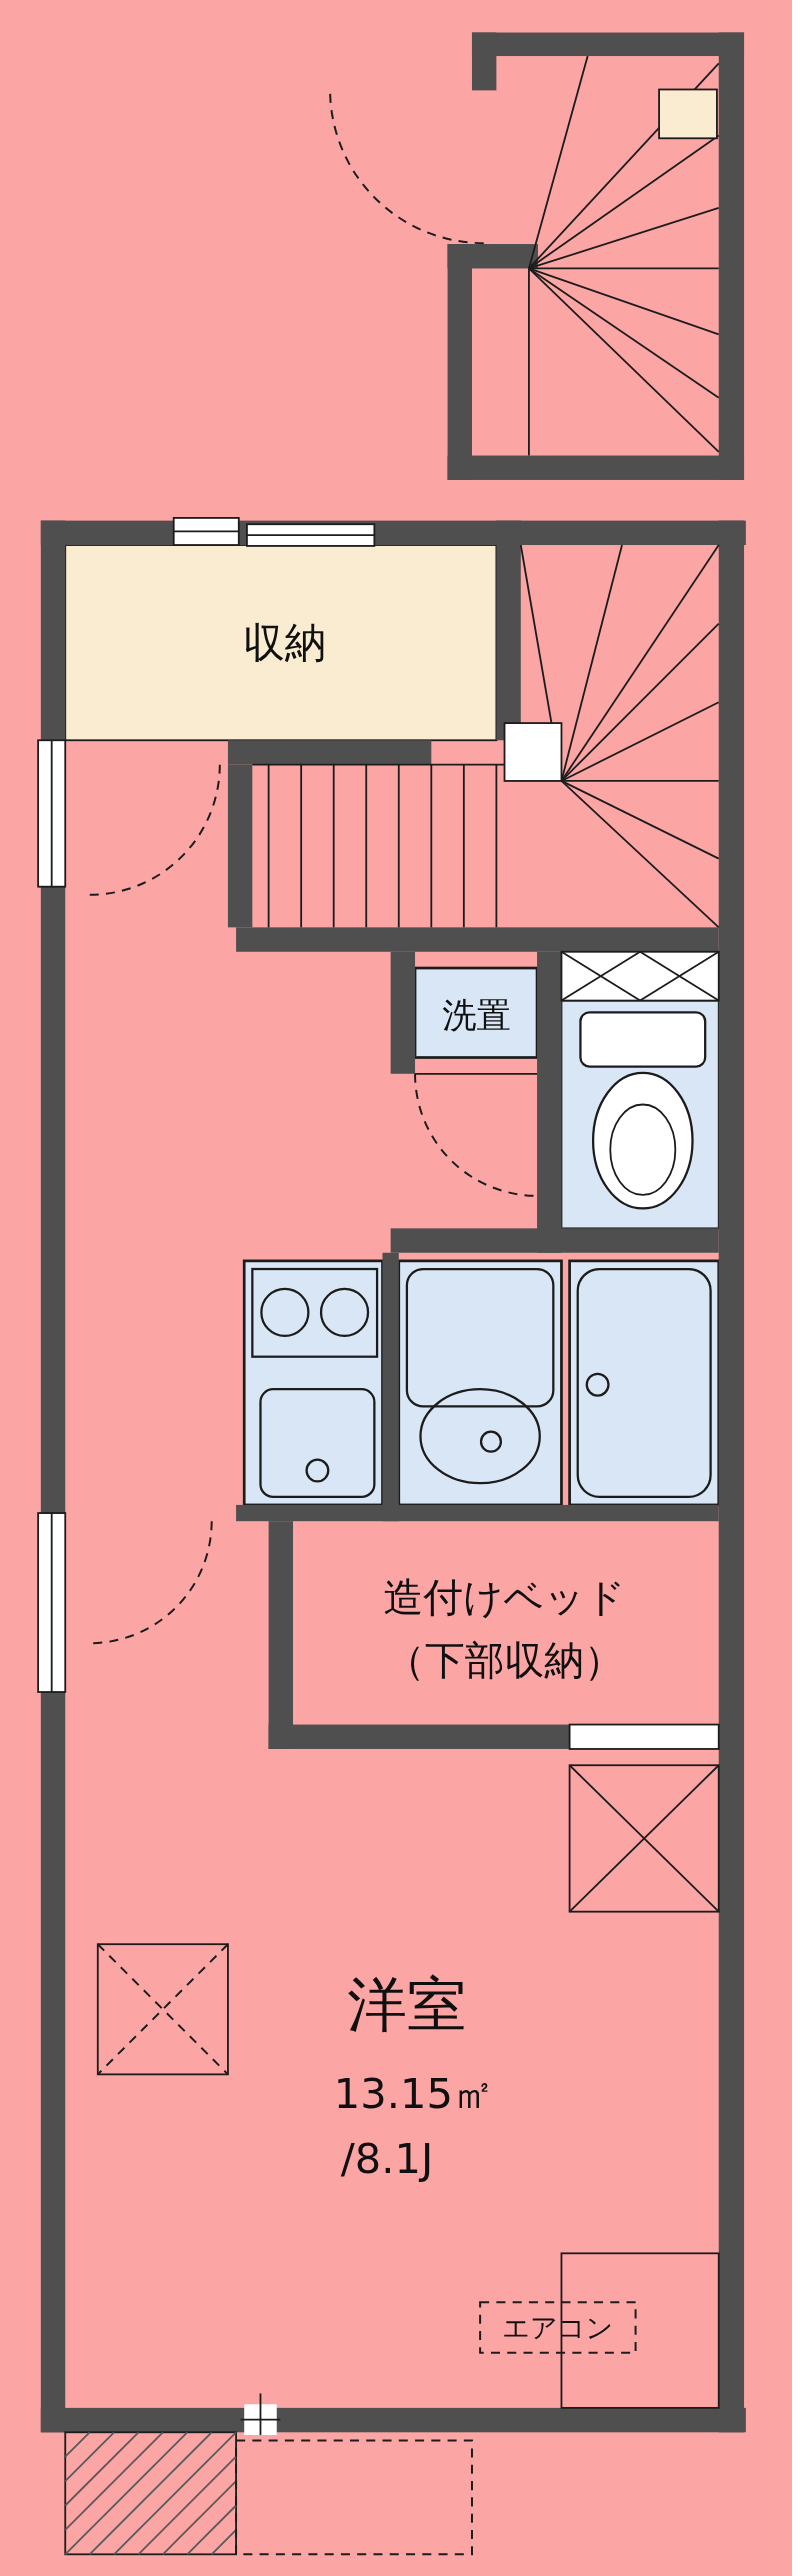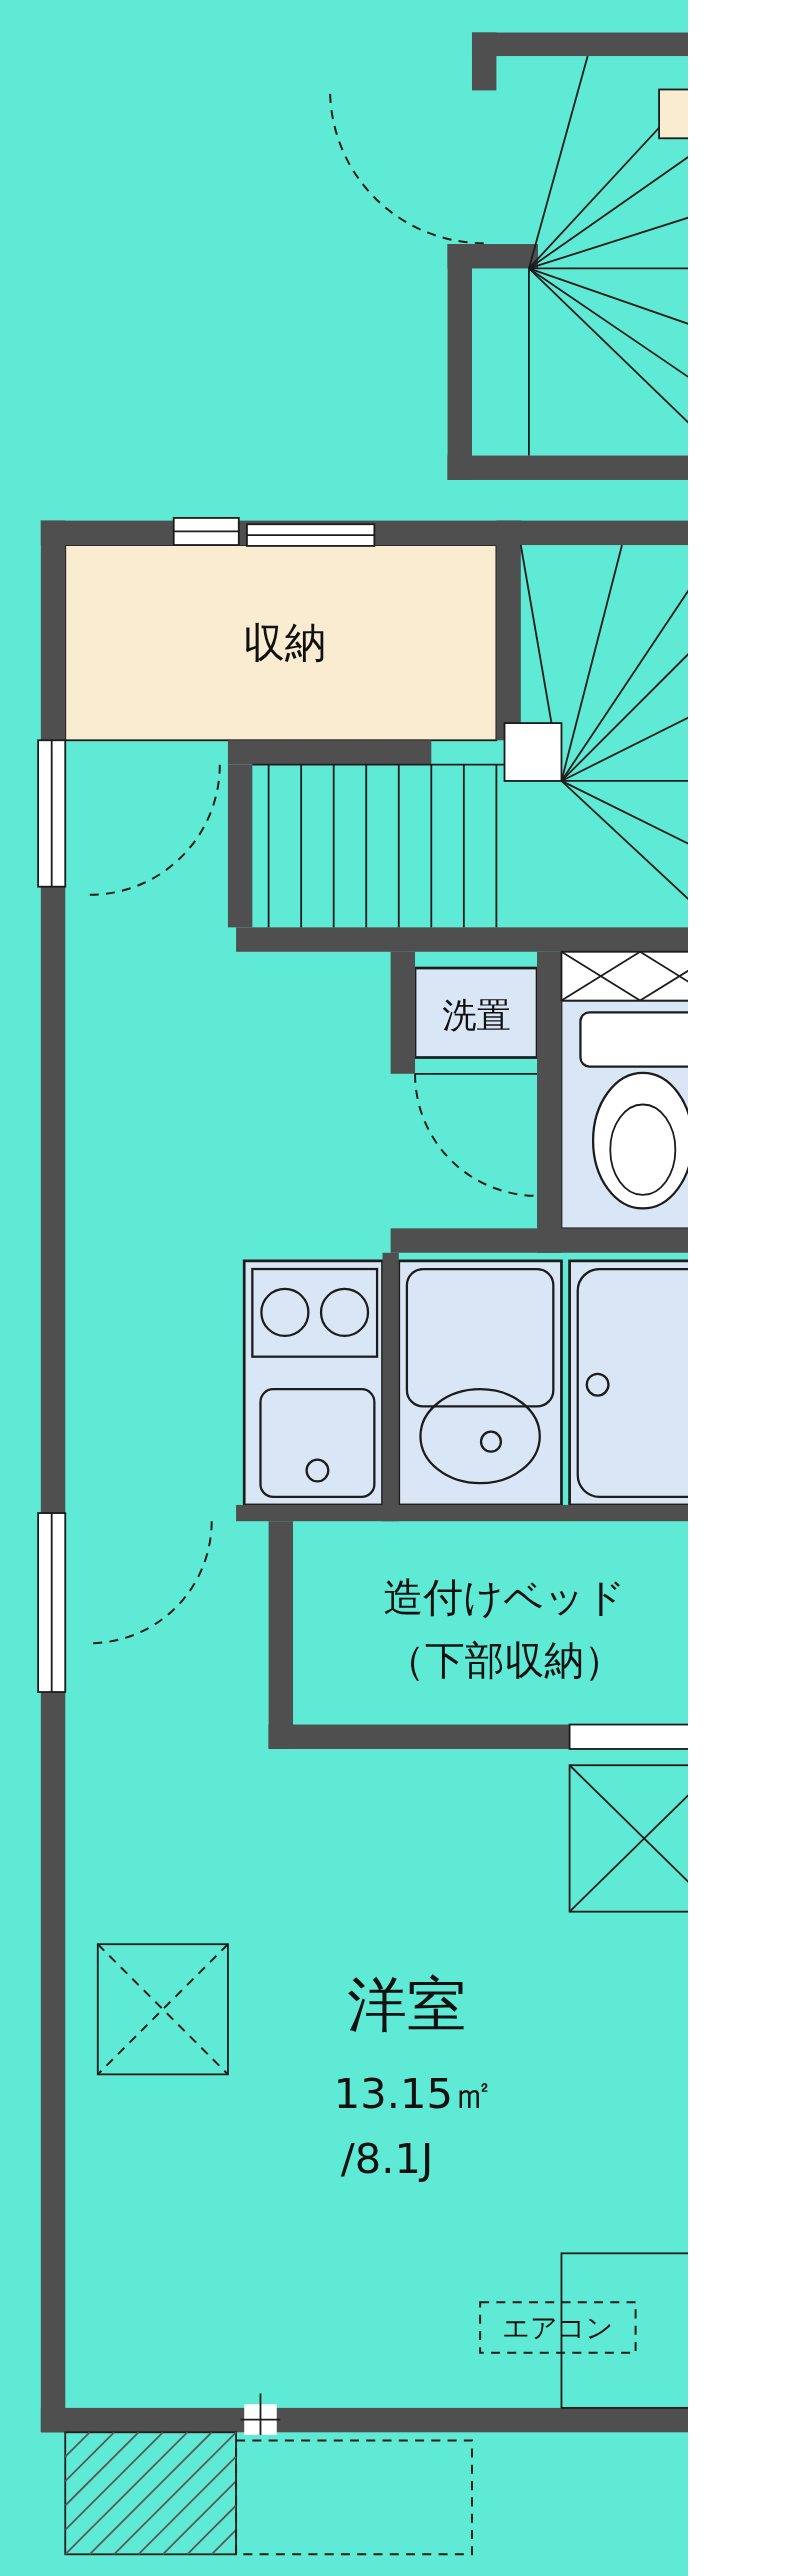--- a/index.html
+++ b/index.html
@@ -1,16 +1,16 @@
 <!DOCTYPE html>
 <html style="font-size:14.5px"><head>
 <meta charset="utf-8">
 <style>
   html,body{margin:0;padding:0;background:#ffffff;}
-  .stage{position:relative;width:688px;height:2576px;background:#5eead4;overflow:hidden;}
+  .stage{position:relative;width:792px;height:2576px;background:#fca5a5;overflow:hidden;}
   svg{display:block;width:812px;height:2576px;}
   .wall{fill:#4f4f4f;stroke:none;}
   .ln{stroke:#1c1c1c;stroke-width:2;fill:none;}
   .fx{stroke:#1c1c1c;stroke-width:2.5;fill:none;}
   .fxw{stroke:#1c1c1c;stroke-width:2.5;fill:#ffffff;}
   .dash{stroke:#1c1c1c;stroke-width:2.2;fill:none;stroke-dasharray:10 8;}
   .white{fill:#ffffff;}
   .hatch{stroke:#5a5a5a;stroke-width:2;}
   text{font-family:"DejaVu Sans","Liberation Sans",sans-serif;fill:#101010;}
 </style>

